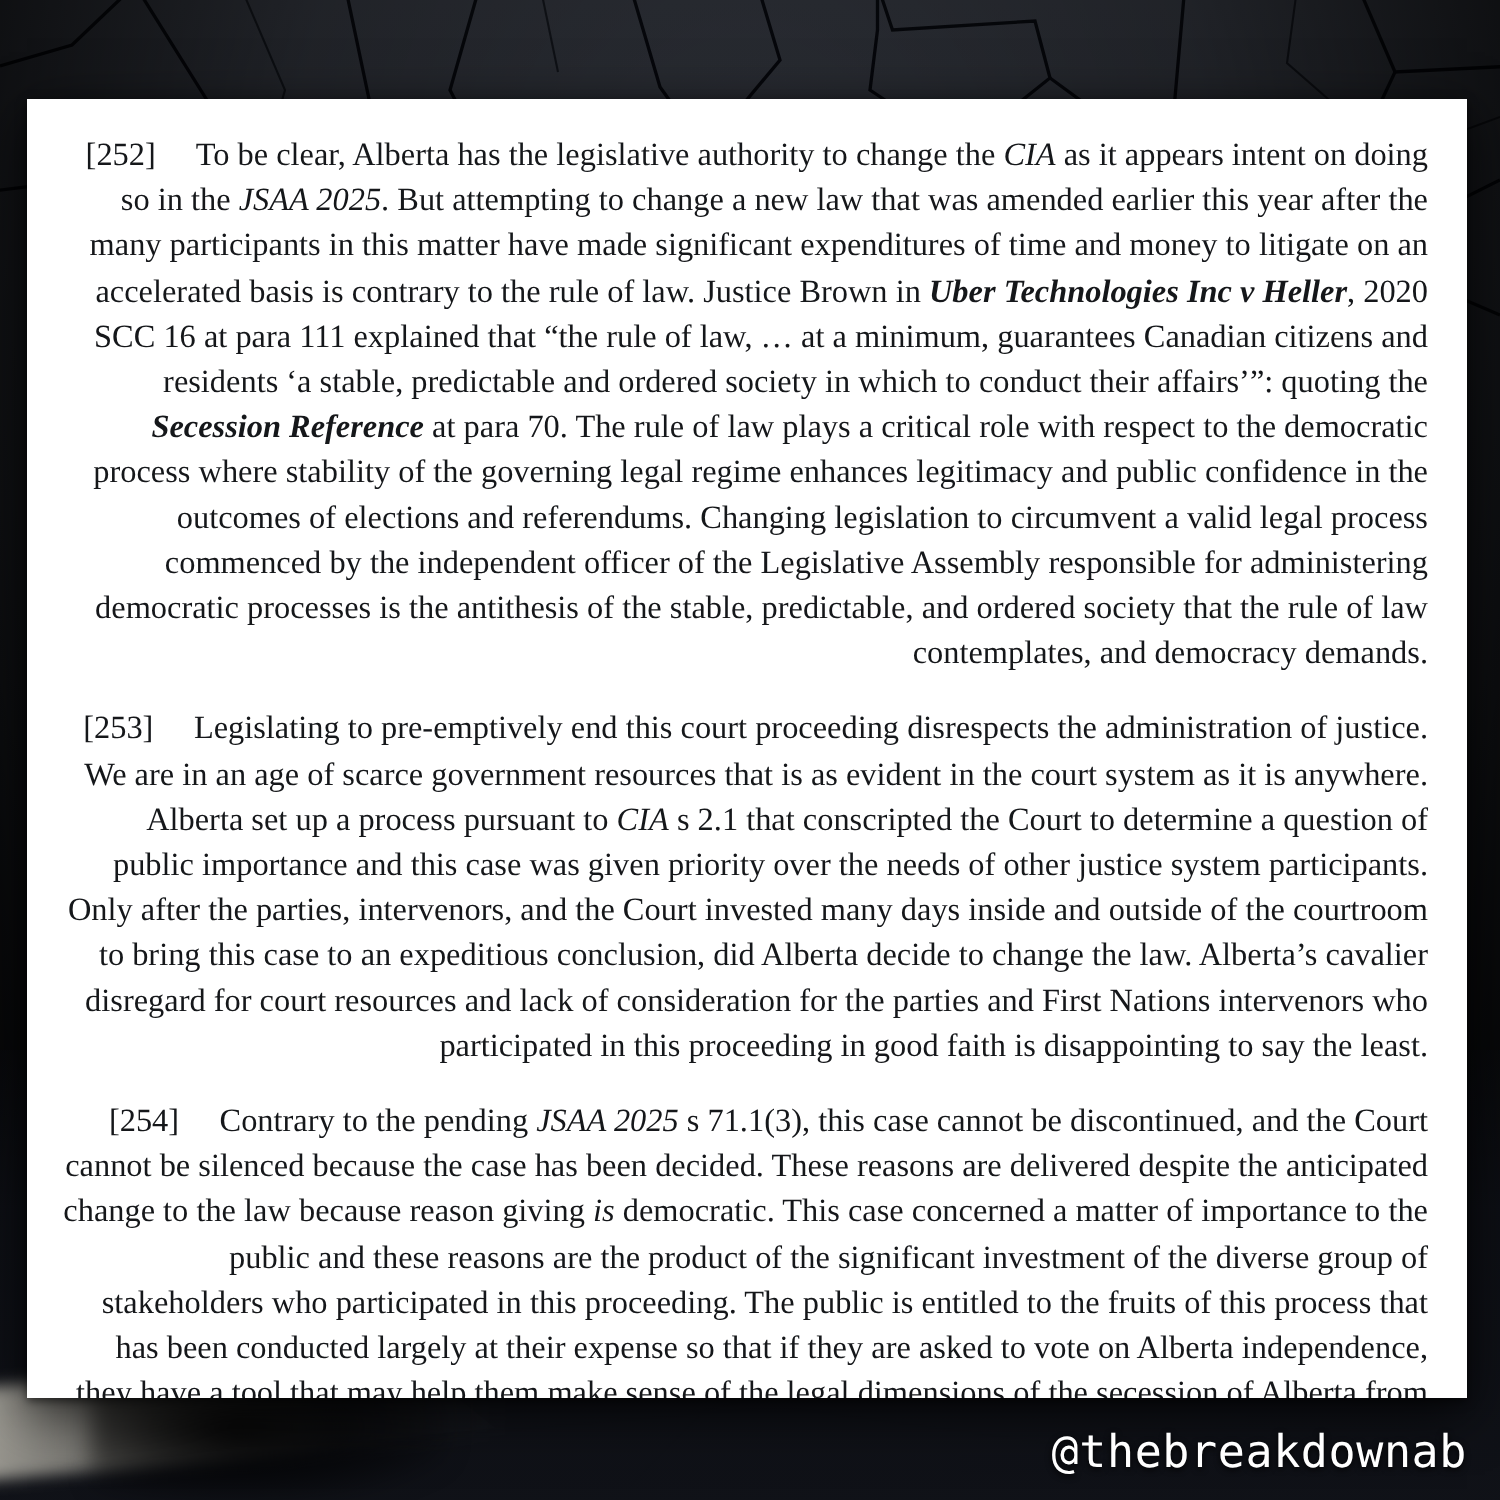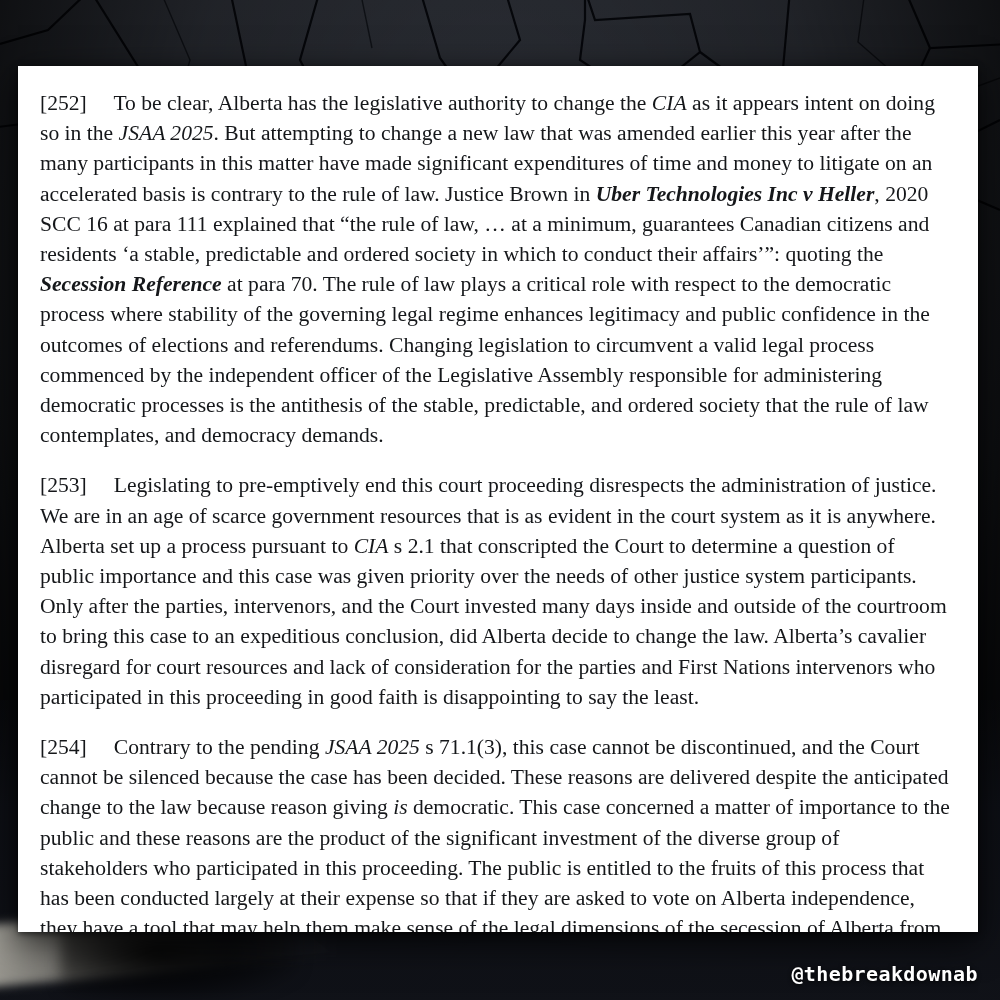--- a/index.html
+++ b/index.html
@@ -97,45 +97,44 @@
     box-shadow: 0 10px 34px rgba(0,0,0,0.72), 0 2px 6px rgba(0,0,0,0.55);
     box-sizing: border-box;
     padding: 22px 26px 20px 22px;
     overflow: hidden;
   }
 
   #doc-body {
     font-size: 21.6px;
     line-height: 30.2px;
     color: #15171a;
-    text-align: left;
+    text-align: right;
     -webkit-font-smoothing: antialiased;
   }
 
   #doc-body p {
     margin: 0 0 20px 0;
   }
   #doc-body p:last-child { margin-bottom: 0; }
 
   .pnum { white-space: pre; }
   i, em { font-style: italic; }
   .bi { font-weight: bold; font-style: italic; }
 
   
   #watermark {
     position: absolute;
     right: 22px;
     bottom: 14px;
     font-family: "DejaVu Sans Mono", "Liberation Mono", monospace;
-    font-size: 20px;
+    font-size: 30px;
     letter-spacing: 0.4px;
     color: #ffffff;
     text-shadow: 0 1px 4px rgba(0,0,0,0.9);
     white-space: nowrap;
-    font-weight: bold;
   }
 </style>
 </head>
 <body>
 
 <div id="backdrop">
   <div class="glow"></div>
   <svg width="1000" height="1000" viewBox="0 0 1000 1000" xmlns="http://www.w3.org/2000/svg" preserveAspectRatio="none">
     <defs>
       <linearGradient id="slab" x1="0" y1="0" x2="0" y2="1">

